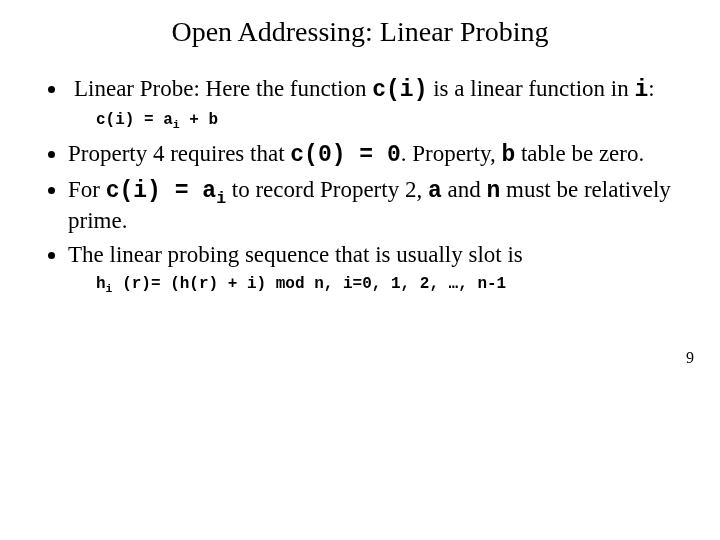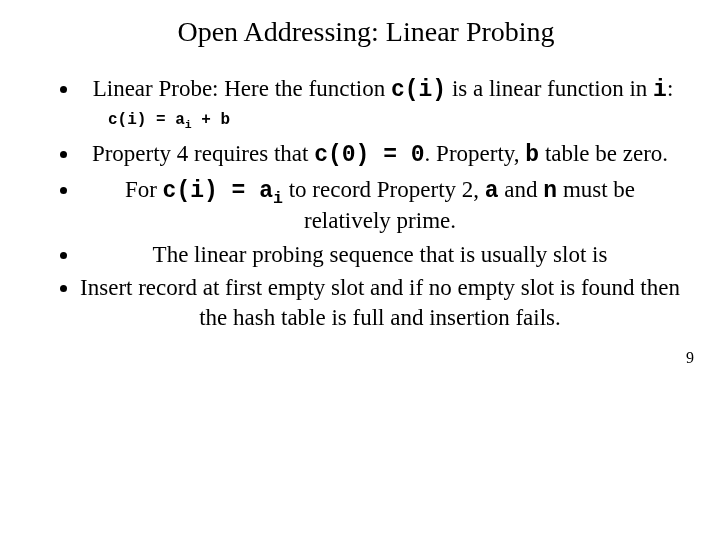--- a/index.html
+++ b/index.html
@@ -6,39 +6,38 @@
     margin: 0;
     padding: 0;
     width: 720px;
     height: 540px;
     background: #ffffff;
     font-family: "Times New Roman", Times, serif;
     color: #000;
     position: relative;
   }
   .slide {
-    padding: 12px 40px 0 52px;
+    padding: 12px 40px 0 40px;
     box-sizing: border-box;
     width: 720px;
     height: 385px;
     position: relative;
   }
   .title {
     text-align: center;
     font-size: 28px;
     margin: 4px 0 26px 0;
     font-weight: normal;
   }
   ul.top {
     margin: 0;
     padding-left: 28px;
     list-style: disc;
     font-size: 23px;
     line-height: 1.28;
-    text-align: center;
   }
   ul.top > li {
     margin-bottom: 4px;
   }
   .mono {
     font-family: "Courier New", Courier, monospace;
     font-weight: bold;
   }
   .code-line {
     font-family: "Courier New", Courier, monospace;
@@ -85,21 +84,19 @@
       <span>Property 4 requires that </span><span class="mono">c(0) = 0</span><span>. Property, </span><span class="mono">b</span><span> table be zero.</span>
     </li>
     <li>
       <span>For </span><span class="mono">c(i) = a</span><span class="mono sub">i</span><span> to record Property 2, </span><span class="mono">a</span><span> and </span><span class="mono">n</span><span> must be relatively prime.</span>
     </li>
     <li>
       <span>The linear probing sequence that is usually slot is</span>
     </li>
   </ul>
 
+  <div class="code-line">
+    <span>h</span><span class="sub">i</span><span> (r)= (h(r) + i) mod n, i=0, 1, 2, …, n-1</span>
+  </div>
 
-  <ul class="top">
-    <li>
-      <span>Insert record at first empty slot and if no empty slot is found  then the hash table is full and insertion fails.</span>
-    </li>
-  </ul>
 
   <div class="page-num">9</div>
 </div>
 
 </body></html>

